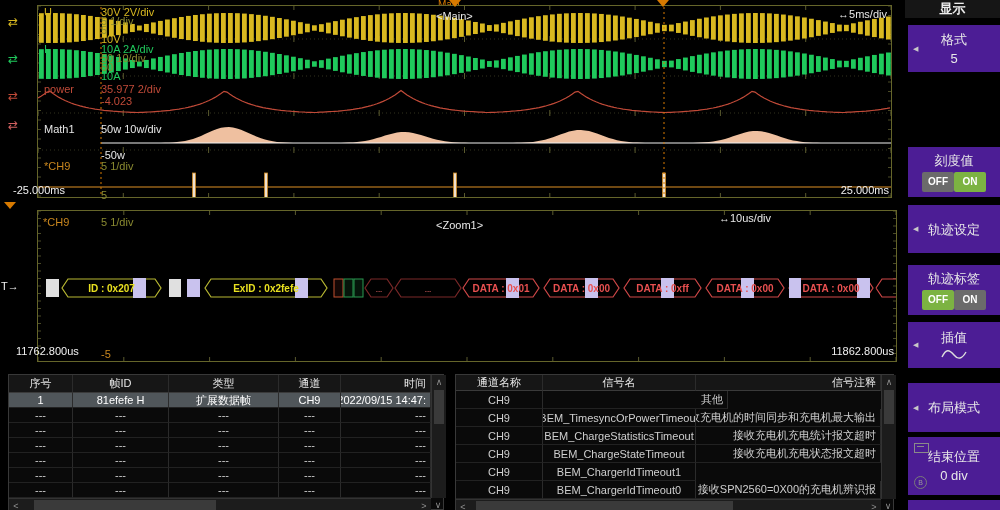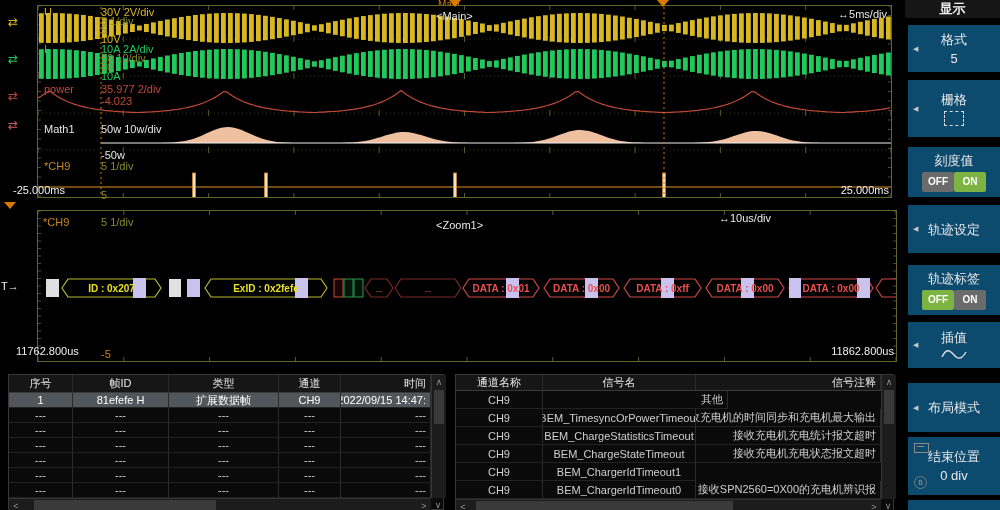--- a/index.html
+++ b/index.html
@@ -17,21 +17,21 @@
          overflow:hidden;white-space:nowrap;font-size:11px;display:flex;align-items:center;}
   .tcell.center{justify-content:center;}
   .tcell.right{justify-content:flex-end;padding-right:4px;}
   .thead .tcell{background:#161616;color:#e8e8e8;border-bottom:1px solid #3a3a3a;}
   .sel{background:#50565a;}
   .sbar{position:absolute;background:#1c1c1c;}
   .sarrow{color:#909090;font-size:9px;display:flex;align-items:center;justify-content:center;}
   .thumb{position:absolute;background:#3a3a3a;}
   
   #sidebar{position:absolute;left:905px;top:0;width:95px;height:510px;background:#000;}
-  .sbtn{position:absolute;left:3px;width:92px;background:#0c4a6e;color:#e8e8e8;
+  .sbtn{position:absolute;left:3px;width:92px;background:#4c1d95;color:#e8e8e8;
         display:flex;flex-direction:column;align-items:center;justify-content:center;gap:4px;}
   .sbtn .t{font-size:13px;line-height:15px;}
   .sbtn .arr{position:absolute;left:5px;top:50%;transform:translateY(-50%);font-size:7px;color:#c8c8c8;}
   .toggle{display:flex;width:64px;height:20px;}
   .tg{flex:1;display:flex;align-items:center;justify-content:center;font-size:10px;font-weight:bold;color:#fff;}
   .tg.on-active{background:#7cb342;border-radius:2px;}
   .tg.inactive{background:#6b6b6b;border-radius:2px;}
   .dashsq{width:18px;height:13px;border:1px dashed #ddd;}
   .kbicon{position:absolute;left:6px;top:6px;width:13px;height:8px;border:1px solid #8a8a8a;}
   .kbicon div{position:absolute;left:2px;top:2px;width:7px;height:1px;background:#8a8a8a;}
@@ -676,25 +676,20 @@
       </div>
     </div>
 
   <div id="sidebar">
     <div id="sb-title">显示</div>
   <div class="sbtn" style="top: 25px; height: 47px;">
         <span class="arr">◀</span>
         <div class="t">格式</div>
         <div class="t">5</div>
       </div>
-      <div class="sbtn" style="top: 80px; height: 57px;">
-        <span class="arr">◀</span>
-        <div class="t">栅格</div>
-        <div class="dashsq"></div>
-      </div>
       <div class="sbtn" style="top: 147px; height: 50px;">
         <div class="t">刻度值</div>
         <div class="toggle">
           <div class="tg inactive">OFF</div>
           <div class="tg on-active">ON</div>
         </div>
       </div>
       <div class="sbtn" style="top: 205px; height: 48px;">
         <span class="arr">◀</span>
         <div class="t">轨迹设定</div>

